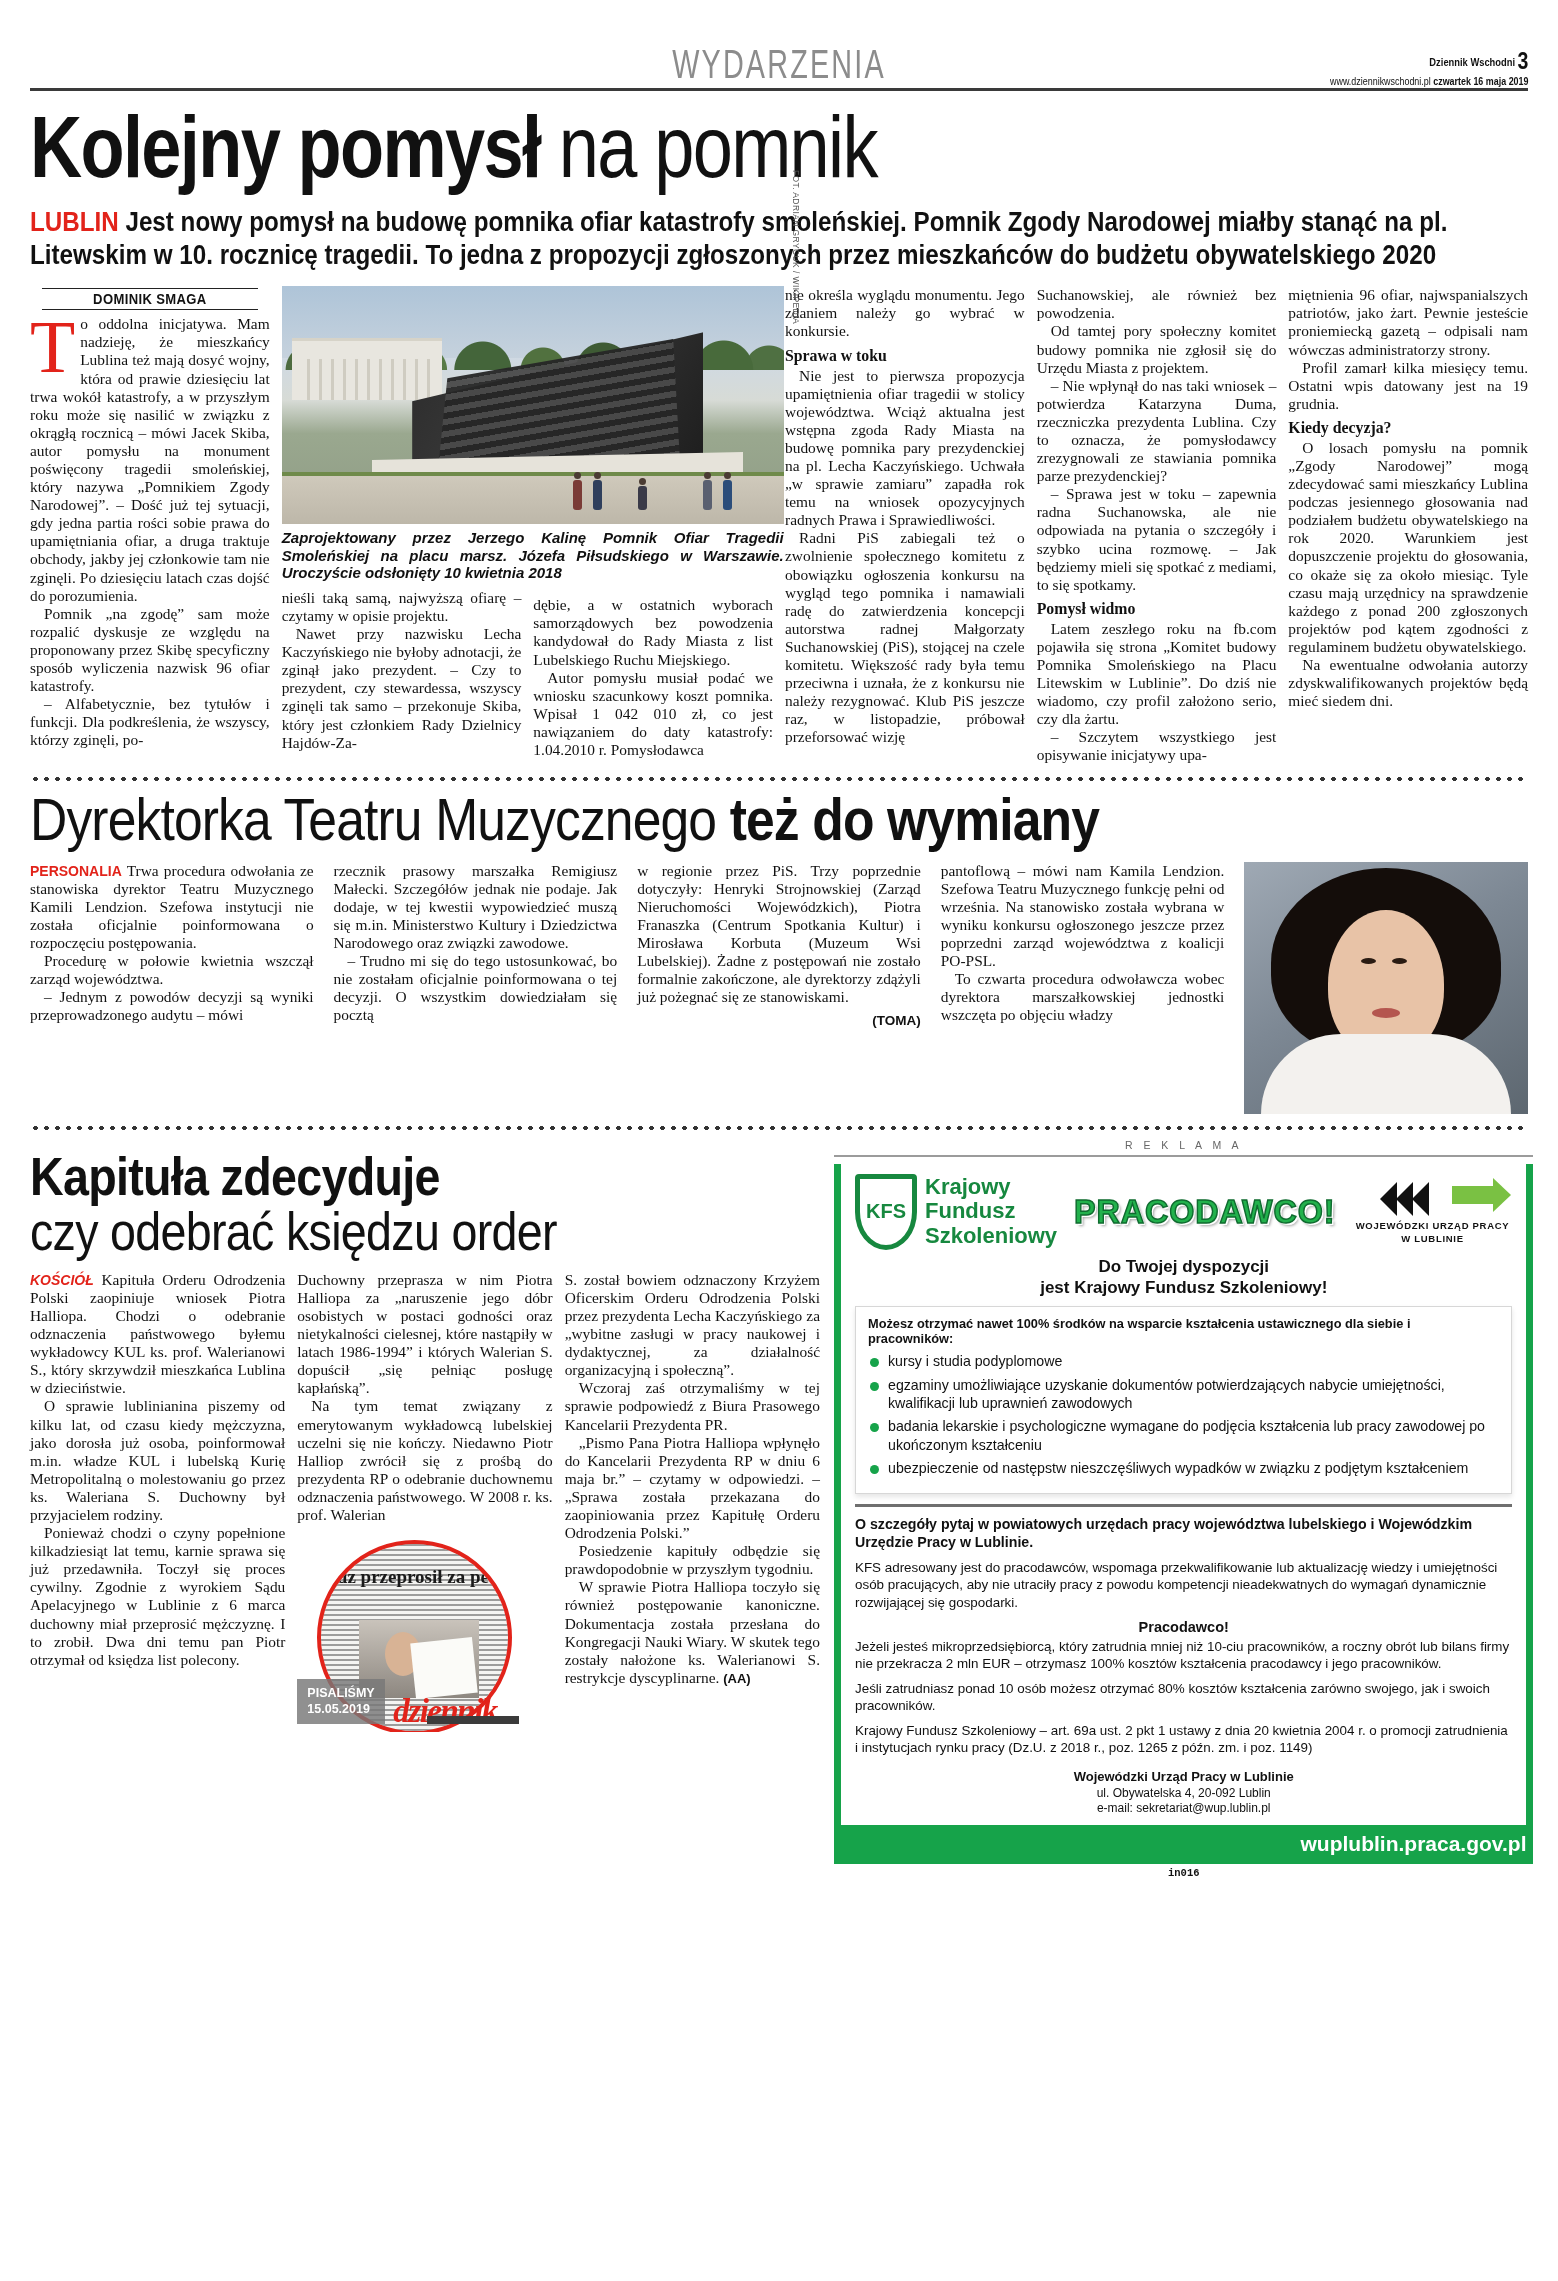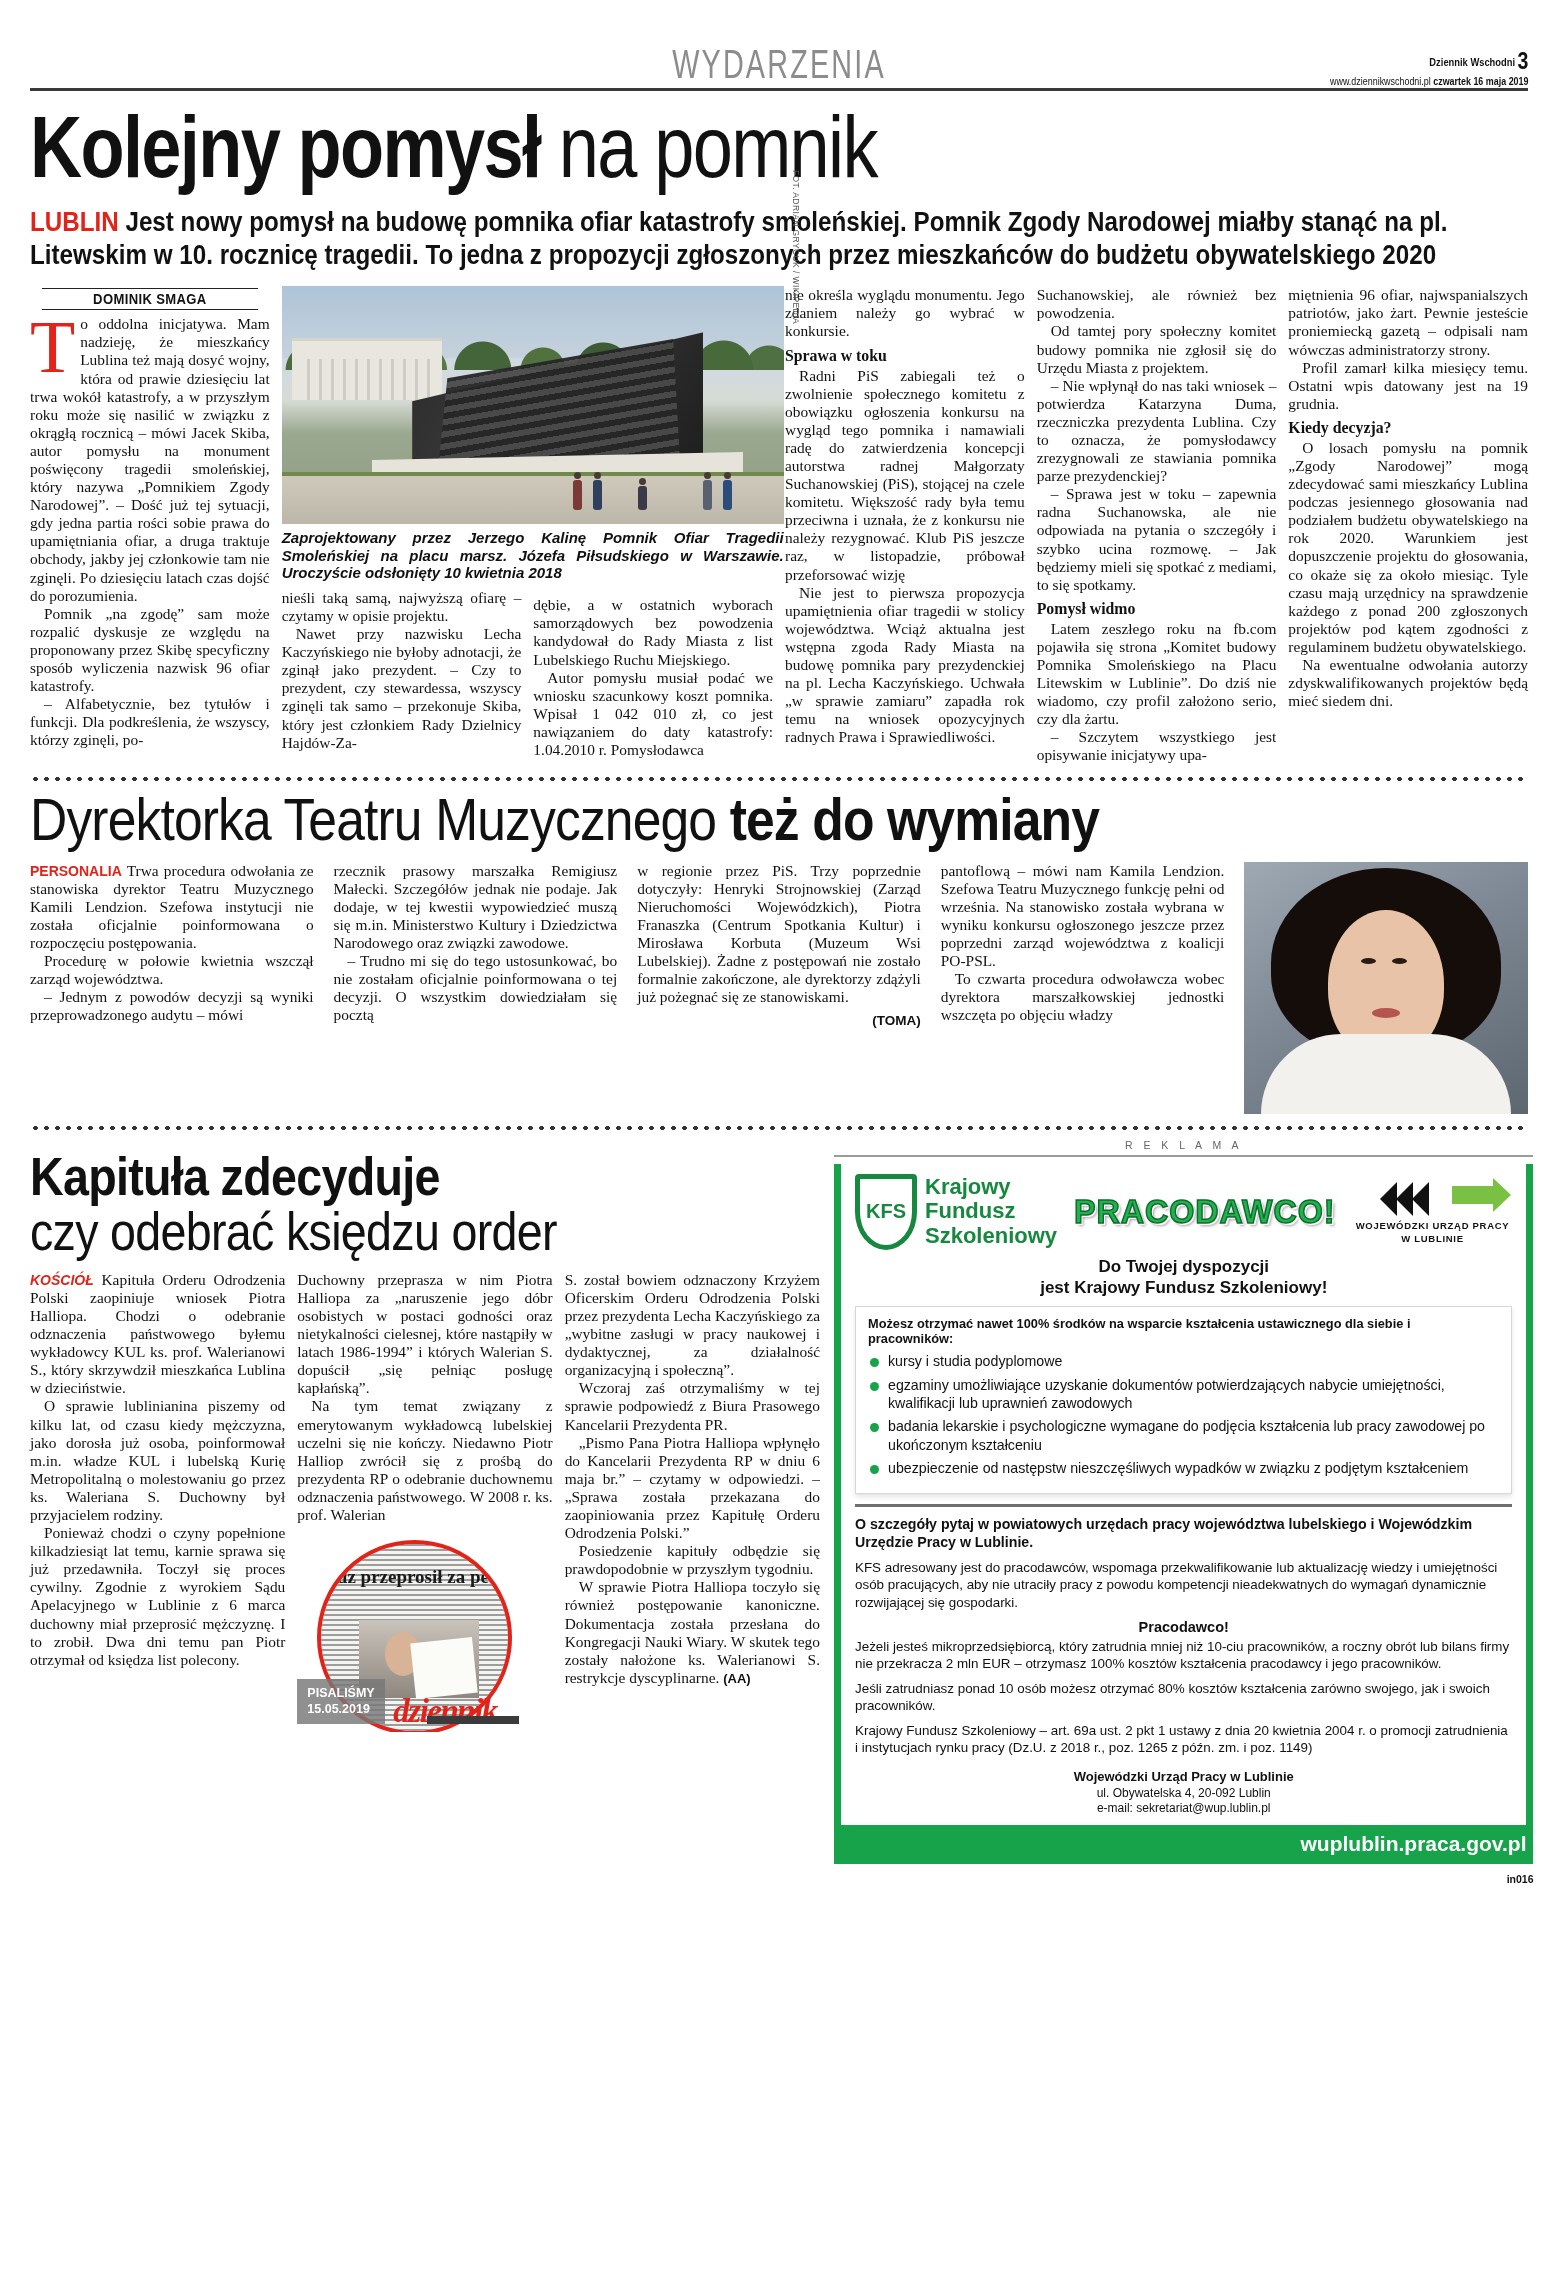--- a/index.html
+++ b/index.html
@@ -455,24 +455,24 @@
   .ad-addr .b { font-weight: bold; font-size: 13px;}
   .ad-footer {
     background:#16a34a; color:#fff;
     text-align:right;
     font-family:"Liberation Sans", sans-serif;
     font-weight: bold; font-size: 21px;
     padding: 7px 0 8px 0;
     margin: 0 -14px;
   }
   .ad-code {
-    text-align:right;
-    font-family:Liberation Sans, sans-serif;
+    text-align:center;
+    font-family:Liberation Mono, monospace;
     font-size: 10.5px; font-weight:bold;
-    margin-top: 9px;
+    margin-top: 3px;
   }
 </style>
 </head>
 <body>
 
 <div class="page">
 
   <div class="masthead">
     <div class="section-title">WYDARZENIA</div>
     <div class="masthead-right">
@@ -532,22 +532,22 @@
 
     <div class="col">
       <div style="height:303px;"></div>
       <p class="noind" style="margin-top:7px;">dębie, a w ostatnich wyborach samorządowych bez powodzenia kandydował do Rady Miasta z list Lubelskiego Ruchu Miejskiego.</p>
       <p>Autor pomysłu musiał podać we wniosku szacunkowy koszt pomnika. Wpisał 1 042 010 zł, co jest nawiązaniem do daty katastrofy: 1.04.2010 r. Pomysłodawca</p>
     </div>
 
     <div class="col">
       <p class="noind">nie określa wyglądu monumentu. Jego zdaniem należy go wybrać w konkursie.</p>
       <h4>Sprawa w toku</h4>
+      <p>Nie jest to pierwsza propozycja upamiętnienia ofiar tragedii w stolicy województwa. Wciąż aktualna jest wstępna zgoda Rady Miasta na budowę pomnika pary prezydenckiej na pl. Lecha Kaczyńskiego. Uchwała „w sprawie zamiaru” zapadła rok temu na wniosek opozycyjnych radnych Prawa i Sprawiedliwości.</p>
       <p>Radni PiS zabiegali też o zwolnienie społecznego komitetu z obowiązku ogłoszenia konkursu na wygląd tego pomnika i namawiali radę do zatwierdzenia koncepcji autorstwa radnej Małgorzaty Suchanowskiej (PiS), stojącej na czele komitetu. Większość rady była temu przeciwna i uznała, że z konkursu nie należy rezygnować. Klub PiS jeszcze raz, w listopadzie, próbował przeforsować wizję</p>
-      <p>Nie jest to pierwsza propozycja upamiętnienia ofiar tragedii w stolicy województwa. Wciąż aktualna jest wstępna zgoda Rady Miasta na budowę pomnika pary prezydenckiej na pl. Lecha Kaczyńskiego. Uchwała „w sprawie zamiaru” zapadła rok temu na wniosek opozycyjnych radnych Prawa i Sprawiedliwości.</p>
     </div>
 
     <div class="col">
       <p class="noind">Suchanowskiej, ale również bez powodzenia.</p>
       <p>Od tamtej pory społeczny komitet budowy pomnika nie zgłosił się do Urzędu Miasta z projektem.</p>
       <p>– Nie wpłynął do nas taki wniosek – potwierdza Katarzyna Duma, rzeczniczka prezydenta Lublina. Czy to oznacza, że pomysłodawcy zrezygnowali ze stawiania pomnika parze prezydenckiej?</p>
       <p>– Sprawa jest w toku – zapewnia radna Suchanowska, ale nie odpowiada na pytania o szczegóły i szybko ucina rozmowę. – Jak będziemy mieli się spotkać z mediami, to się spotkamy.</p>
       <h4>Pomysł widmo</h4>
       <p>Latem zeszłego roku na fb.com pojawiła się strona „Komitet budowy Pomnika Smoleńskiego na Placu Litewskim w Lublinie”. Do dziś nie wiadomo, czy profil założono serio, czy dla żartu.</p>
       <p>– Szczytem wszystkiego jest opisywanie inicjatywy upa-</p>

